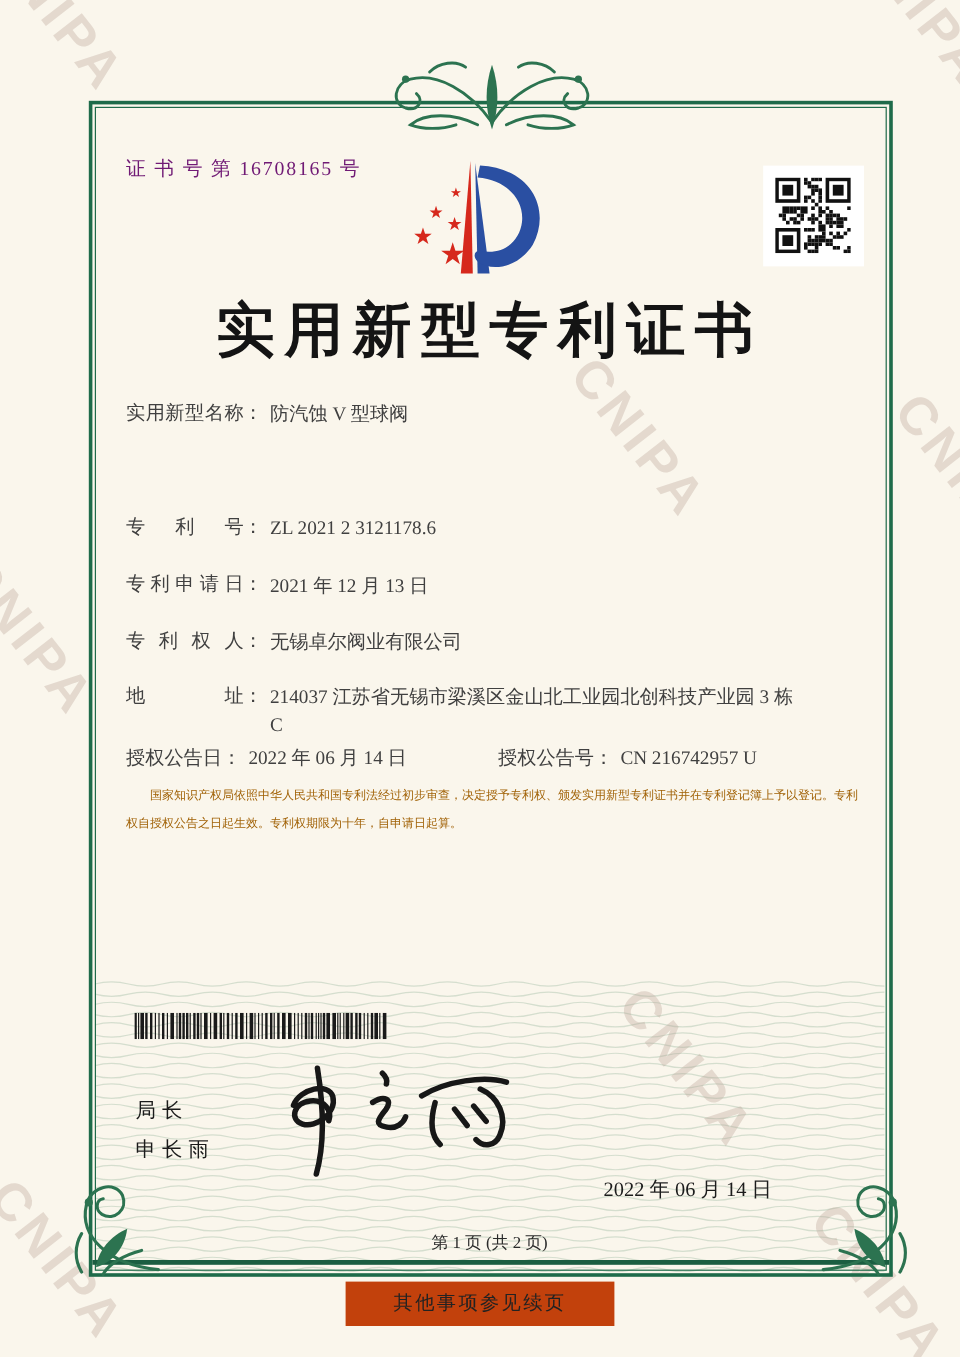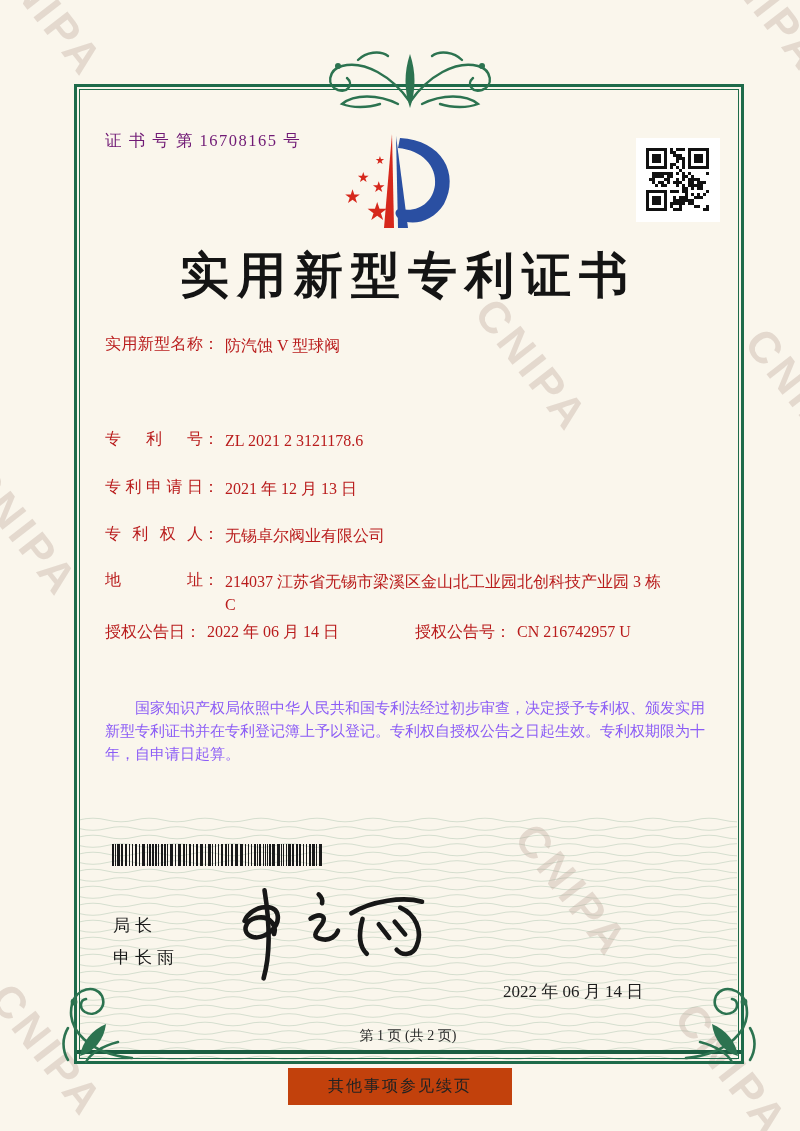--- a/index.html
+++ b/index.html
@@ -29,26 +29,26 @@
   #waves{position:absolute;left:79px;top:816px;z-index:0;}
   
   .content{position:absolute;inset:0;z-index:3;}
   .cert-no{position:absolute;left:105px;top:130px;font-size:16.5px;letter-spacing:1.5px;color:#701a75;}
   .title{
     position:absolute;left:76px;width:664px;top:243px;text-align:center;
     font-size:49px;font-weight:700;letter-spacing:8px;color:#141414;
   }
   .qr-box{position:absolute;left:636px;top:138px;width:84px;height:84px;background:#ffffff;}
   .qr-box svg{position:absolute;left:10px;top:10px;}
-  .field-row{position:absolute;left:105px;width:612px;font-size:16px;color:#b91c1c;}
+  .field-row{position:absolute;left:105px;width:612px;font-size:16px;color:#404040;}
   .flabel{display:inline-block;width:98px;text-align:justify;text-align-last:justify;}
   .fvalue{display:inline-block;max-width:442px;vertical-align:top;line-height:1.45;}
   .colon{margin-right:6px;}
   .grant2{position:absolute;left:310px;top:0;}
-  .paras{position:absolute;left:105px;top:652px;width:610px;font-size:15px;line-height:23px;color:#8b5cf6;margin-top:45px;}
+  .paras{position:absolute;left:105px;top:652px;width:610px;font-size:10px;line-height:23px;color:#a16207;}
   .paras p{margin:0;text-indent:2em;}
   #barcode{position:absolute;left:112px;top:844px;}
   .signer{position:absolute;left:113px;font-size:17px;font-family:"Liberation Sans","DejaVu Sans",sans-serif;color:#1b1b1b;letter-spacing:5px;}
   .signature{position:absolute;left:225px;top:884px;transform:rotate(-2deg);}
   .issue-date{position:absolute;left:503px;top:980px;font-size:17px;color:#1c1c1c;}
   .page-info{position:absolute;left:76px;width:664px;top:1027px;text-align:center;font-size:14px;color:#2a2a2a;}
   .footer-note{
     position:absolute;left:50%;transform:translateX(-50%);top:1068px;
     background:#c2410c;padding:8px 40px;font-size:16px;color:#222;letter-spacing:2px;z-index:3;
   }

